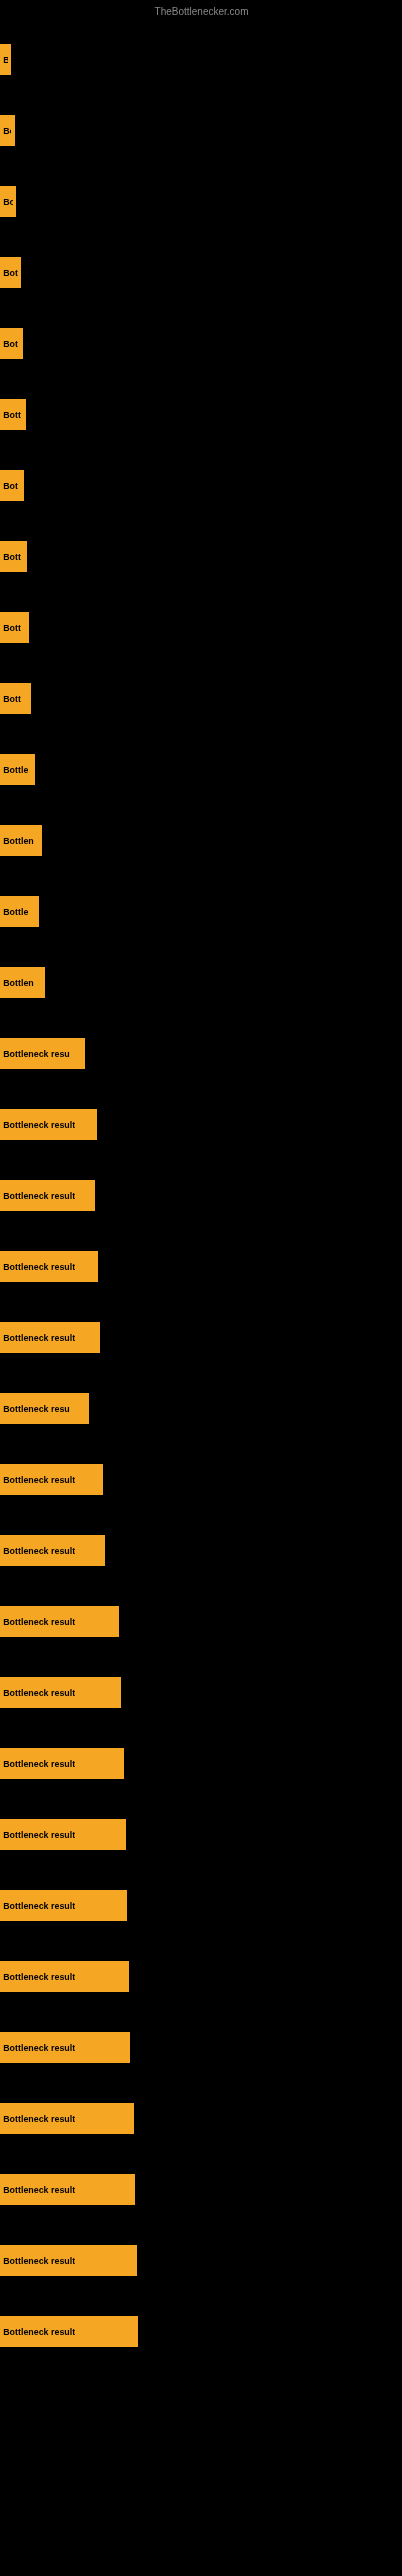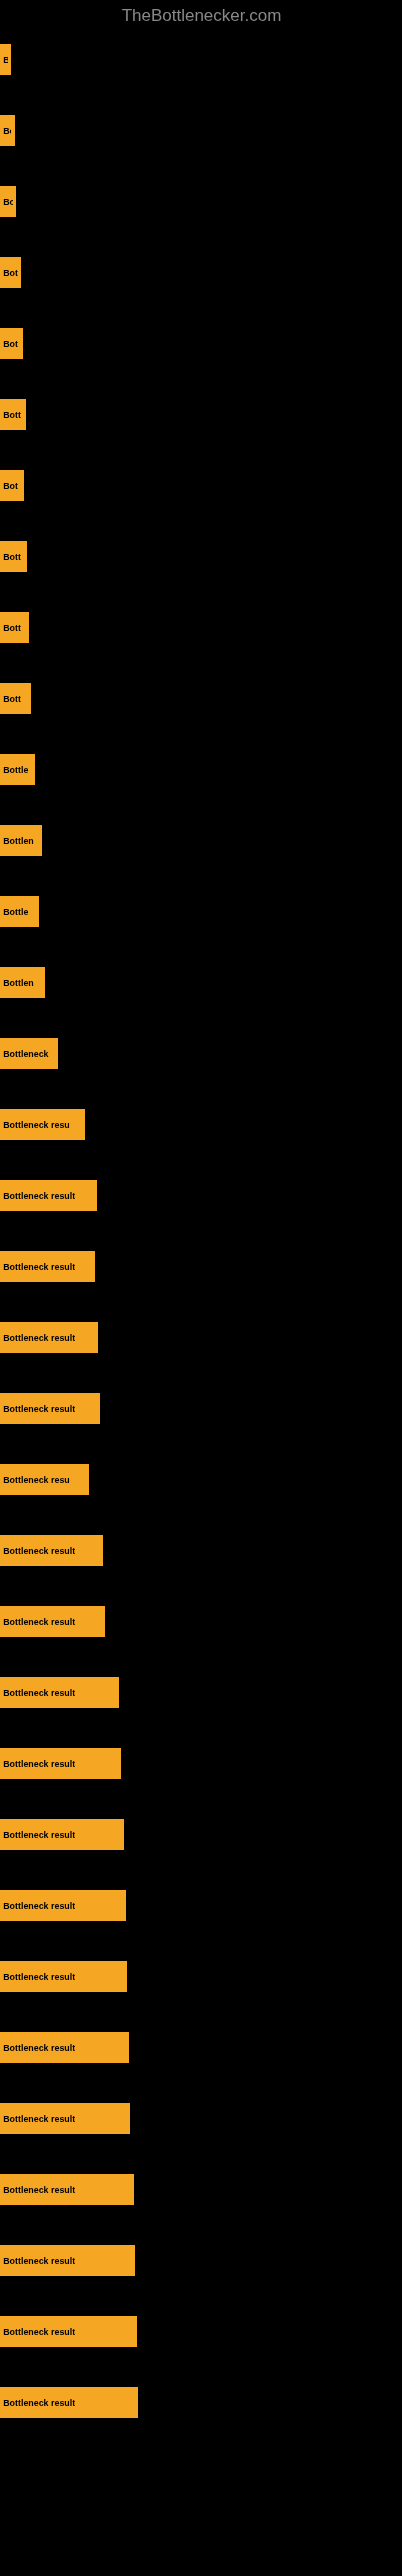--- a/index.html
+++ b/index.html
@@ -11,21 +11,21 @@
     body {
       background-color: #000000;
       width: 403px;
       min-height: 2576px;
       font-family: Arial, sans-serif;
       position: relative;
     }
 
     .site-title {
       color: #888888;
-      font-size: 17px;
+      font-size: 10px;
       text-align: center;
       padding: 6.4px 0;
       position: absolute;
       top: 0;
       left: 0;
       right: 0;
     }
 
     .bars-container {
       position: absolute;
@@ -132,25 +132,20 @@
       <div class="bar" style="width: 39px;">
         <span class="bar-label">Bottle</span>
       </div>
     </div>
     <div class="bar-row">
       <div class="bar" style="width: 45px;">
         <span class="bar-label">Bottlen</span>
       </div>
     </div>
     <div class="bar-row">
-      <div class="bar" style="width: 58px;">
-        <span class="bar-label">Bottleneck</span>
-      </div>
-    </div>
-    <div class="bar-row">
       <div class="bar" style="width: 85px;">
         <span class="bar-label">Bottleneck resu</span>
       </div>
     </div>
     <div class="bar-row">
       <div class="bar" style="width: 97px;">
         <span class="bar-label">Bottleneck result</span>
       </div>
     </div>
     <div class="bar-row">

